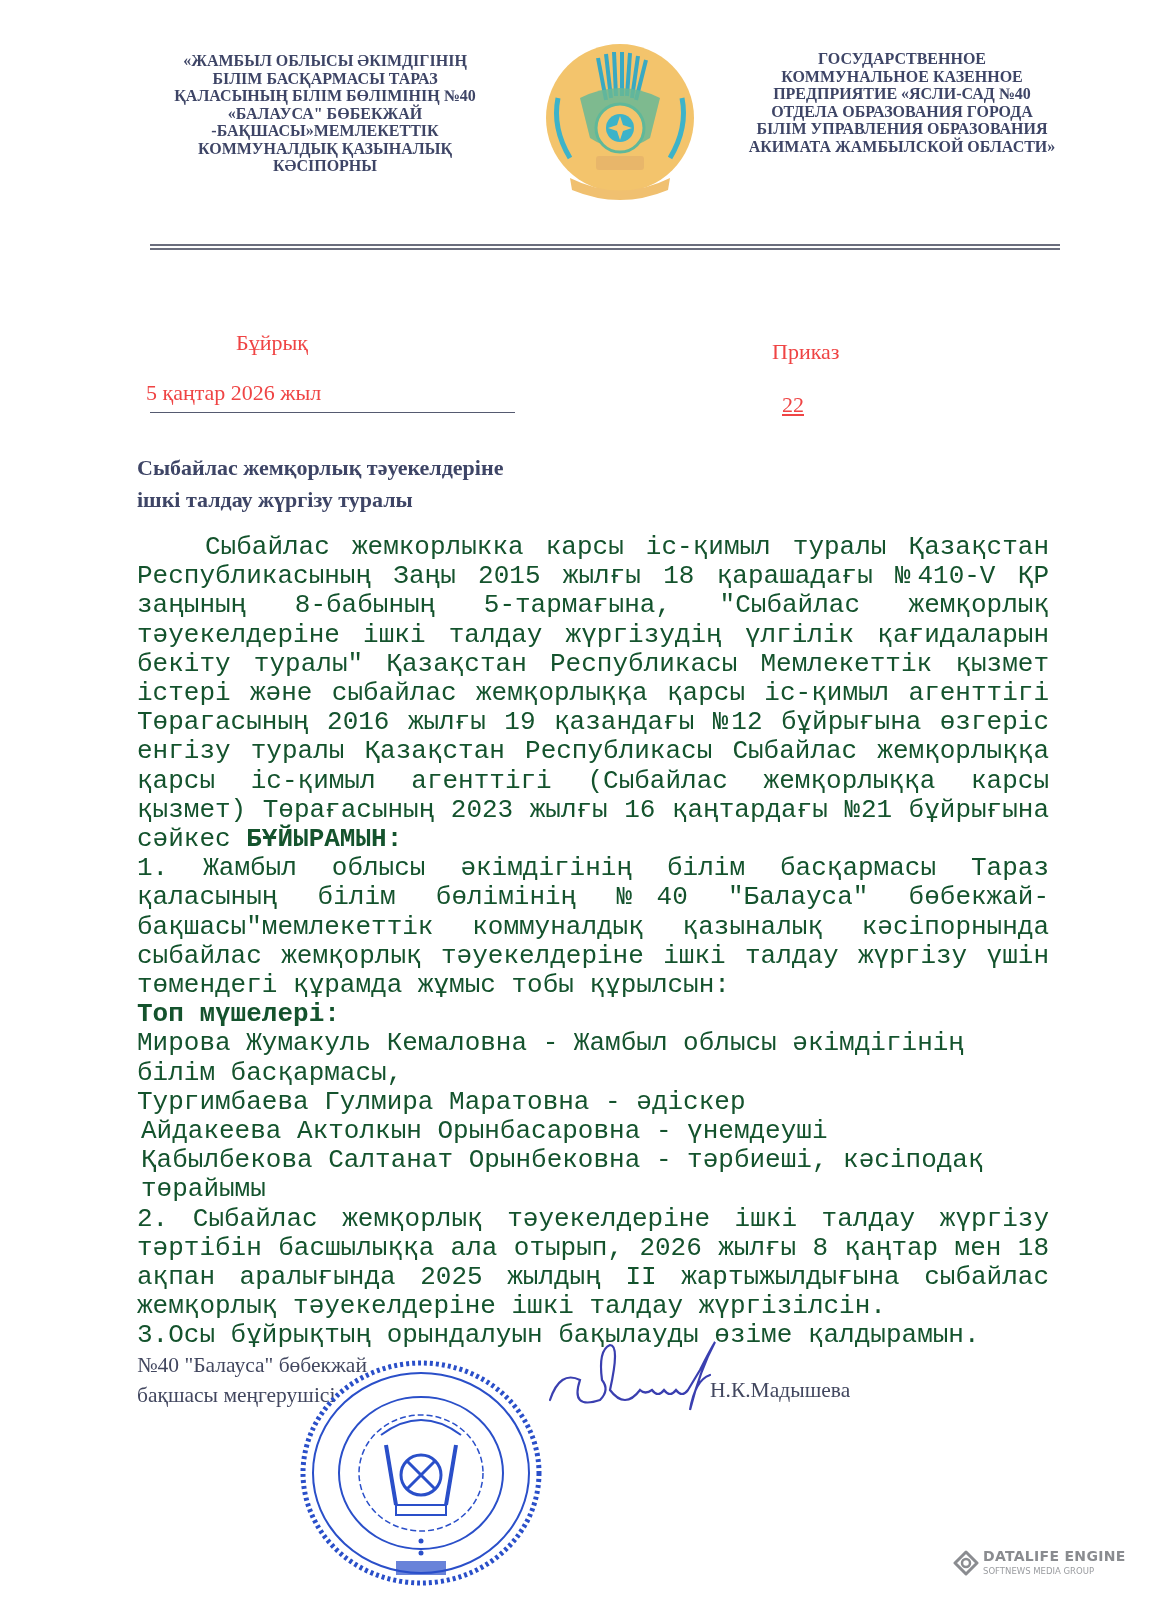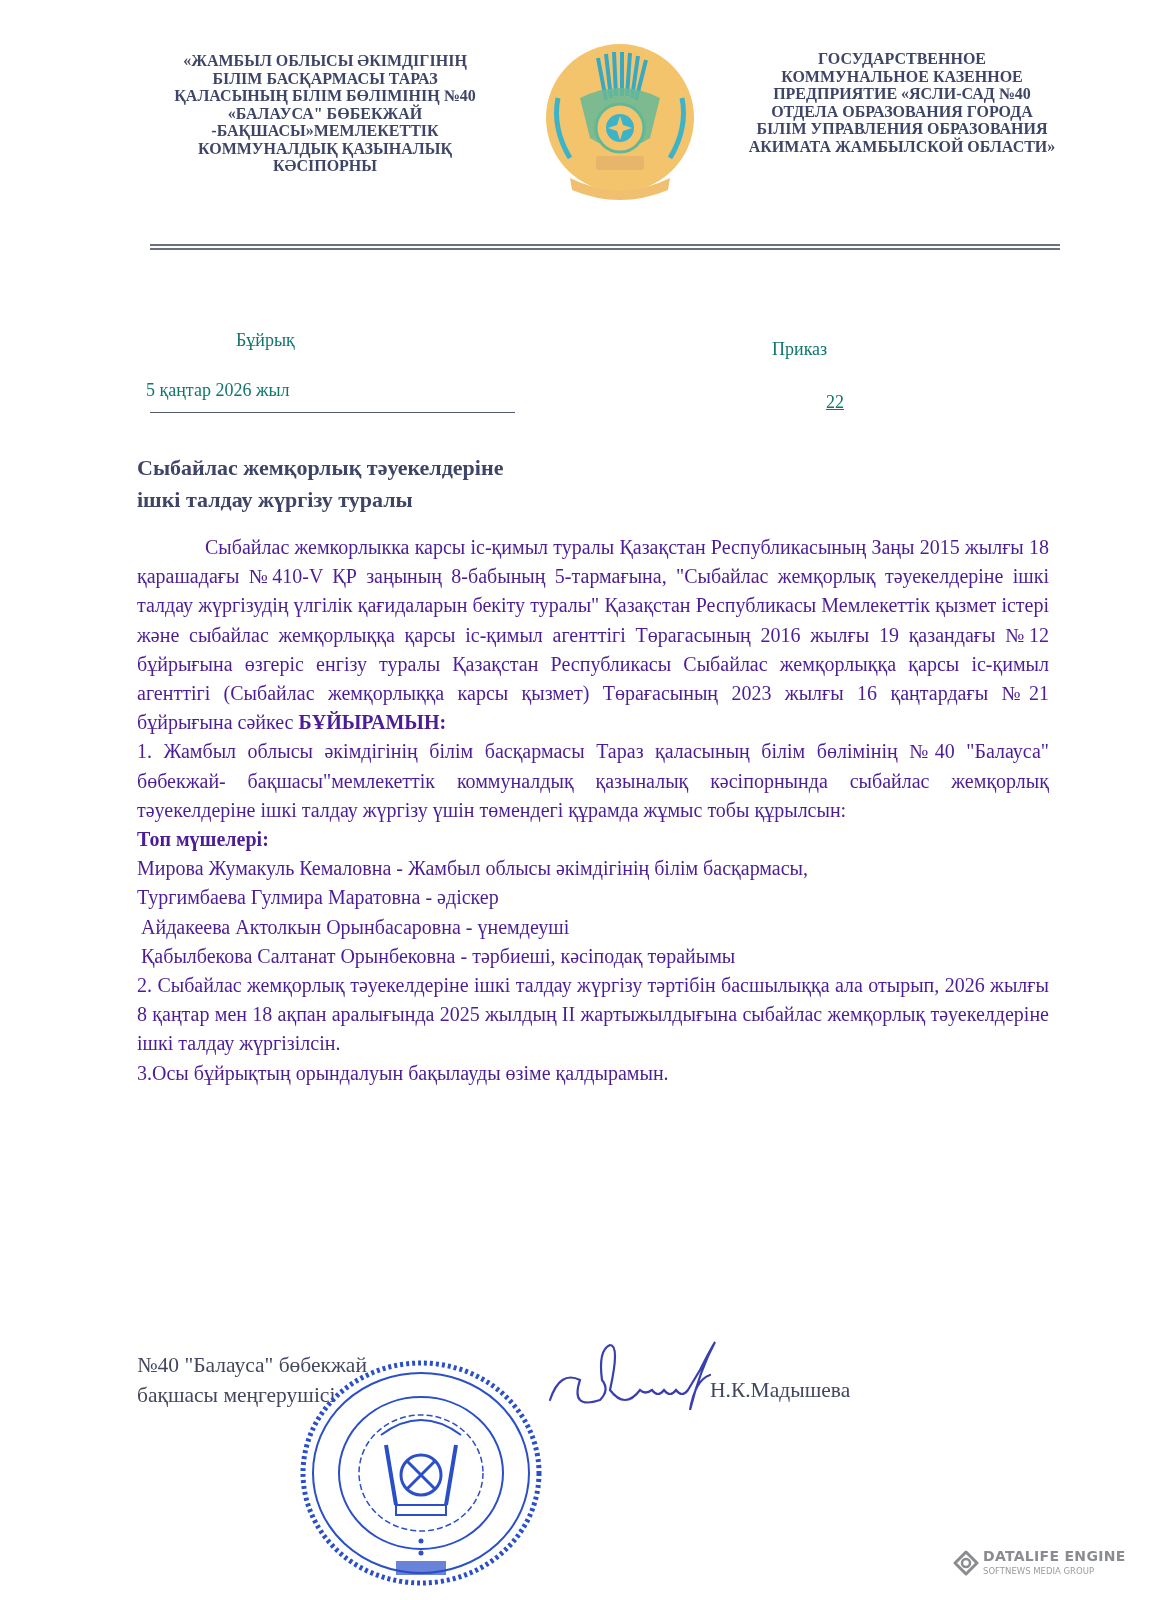--- a/index.html
+++ b/index.html
@@ -5,28 +5,28 @@
   html, body { margin: 0; padding: 0; background: #ffffff; }
   body { width: 1163px; height: 1600px; position: relative; overflow: hidden;
          font-family: "Liberation Serif", serif; color: #3d4463; }
   .abs { position: absolute; }
   .hdr { font-weight: bold; font-size: 16px; line-height: 17.5px; text-align: center; color: #3e4566; }
   #hdr-left { left: 150px; top: 52px; width: 350px; }
   #hdr-right { left: 722px; top: 50px; width: 360px; }
   #emblem { left: 540px; top: 38px; width: 160px; height: 170px; }
   #rule { left: 150px; top: 244px; width: 910px; height: 6px;
           border-top: 2px solid #6b6e7d; border-bottom: 2px solid #6b6e7d; box-sizing: border-box; }
-  .meta { font-size: 18px; color: #0f766e; }
+  .meta { font-size: 22px; color: #ef4444; }
   #lbl-kz { left: 236px; top: 330px; }
   #lbl-ru { left: 772px; top: 330px; margin-top: 9px; }
   #date { left: 146px; top: 380px; }
   #date-line { left: 150px; top: 412px; width: 365px; border-top: 1px solid #555a70; }
-  #order-no { left: 782px; top: 392px; text-decoration: underline; margin-left: 44px; }
+  #order-no { left: 782px; top: 392px; text-decoration: underline; }
   #title { left: 137px; top: 452px; font-weight: bold; font-size: 22px; line-height: 32px; color: #3e4566; }
-  #body { left: 137px; top: 533px; width: 912px; font-size: 20px; line-height: 29.2px; color: #4c1d95; }
+  #body { left: 137px; top: 533px; width: 912px; font-size: 26px; line-height: 29.2px; color: #14532d; font-family: Liberation Mono, monospace; }
   #body p { margin: 0; text-align: justify; }
   #body .indent { text-indent: 68px; }
   #body .b { font-weight: bold; }
   #body .nb { text-align: left; }
   #body .ind1 { padding-left: 4px; }
   #sign { left: 137px; top: 1350px; font-size: 21.5px; line-height: 30px; color: #42475f; }
   #signer { left: 710px; top: 1378px; font-size: 21.5px; color: #42475f; text-align: right; }
   #stamp { left: 296px; top: 1355px; width: 250px; height: 235px; }
   #signature { left: 540px; top: 1330px; width: 190px; height: 100px; }
   #wm { left: 953px; top: 1548px; width: 200px; height: 36px; }

